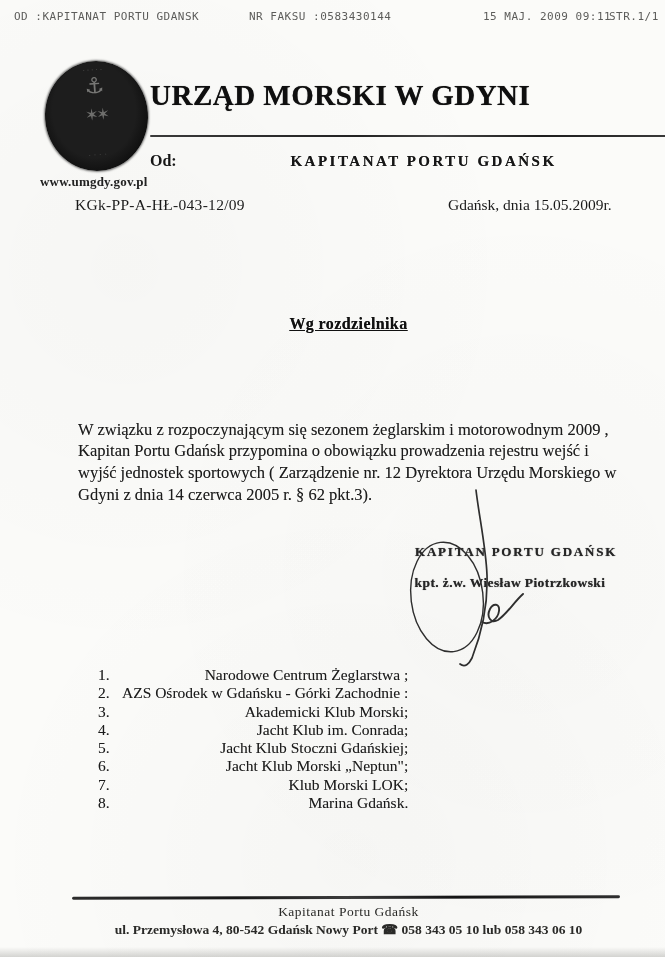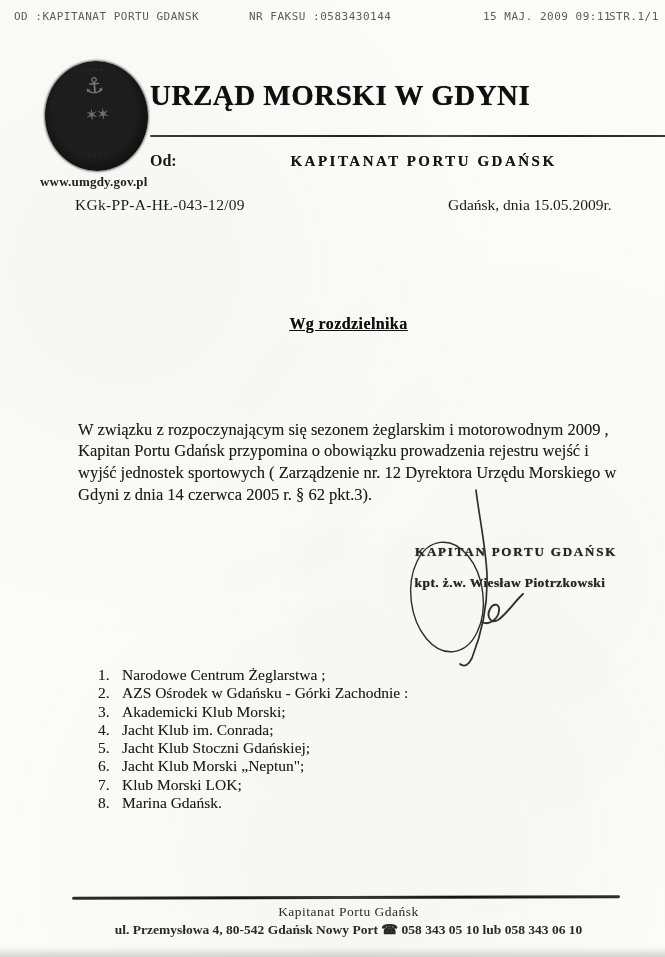--- a/index.html
+++ b/index.html
@@ -118,20 +118,21 @@
     text-shadow:0 0 0.8px rgba(30,30,30,0.7); white-space:nowrap;
   }
   .signature-svg { position:absolute; left:390px; top:478px; }
 
   
   .dist-list {
     position:absolute; left:122px; top:666px; margin:0; padding:0;
     list-style:none; counter-reset:item;
     font-size:15.5px; line-height:18.3px; color:#1b1b1b;
     text-shadow:0 0 0.4px rgba(0,0,0,0.3);
+    text-align:right;
   }
   .dist-list li { position:relative; }
   .dist-list li::before {
     counter-increment:item; content:counter(item) ".";
     position:absolute; left:-24px;
   }
 
   
   .footer-rule {
     position:absolute; left:72px; width:548px; top:896px; height:3px;

